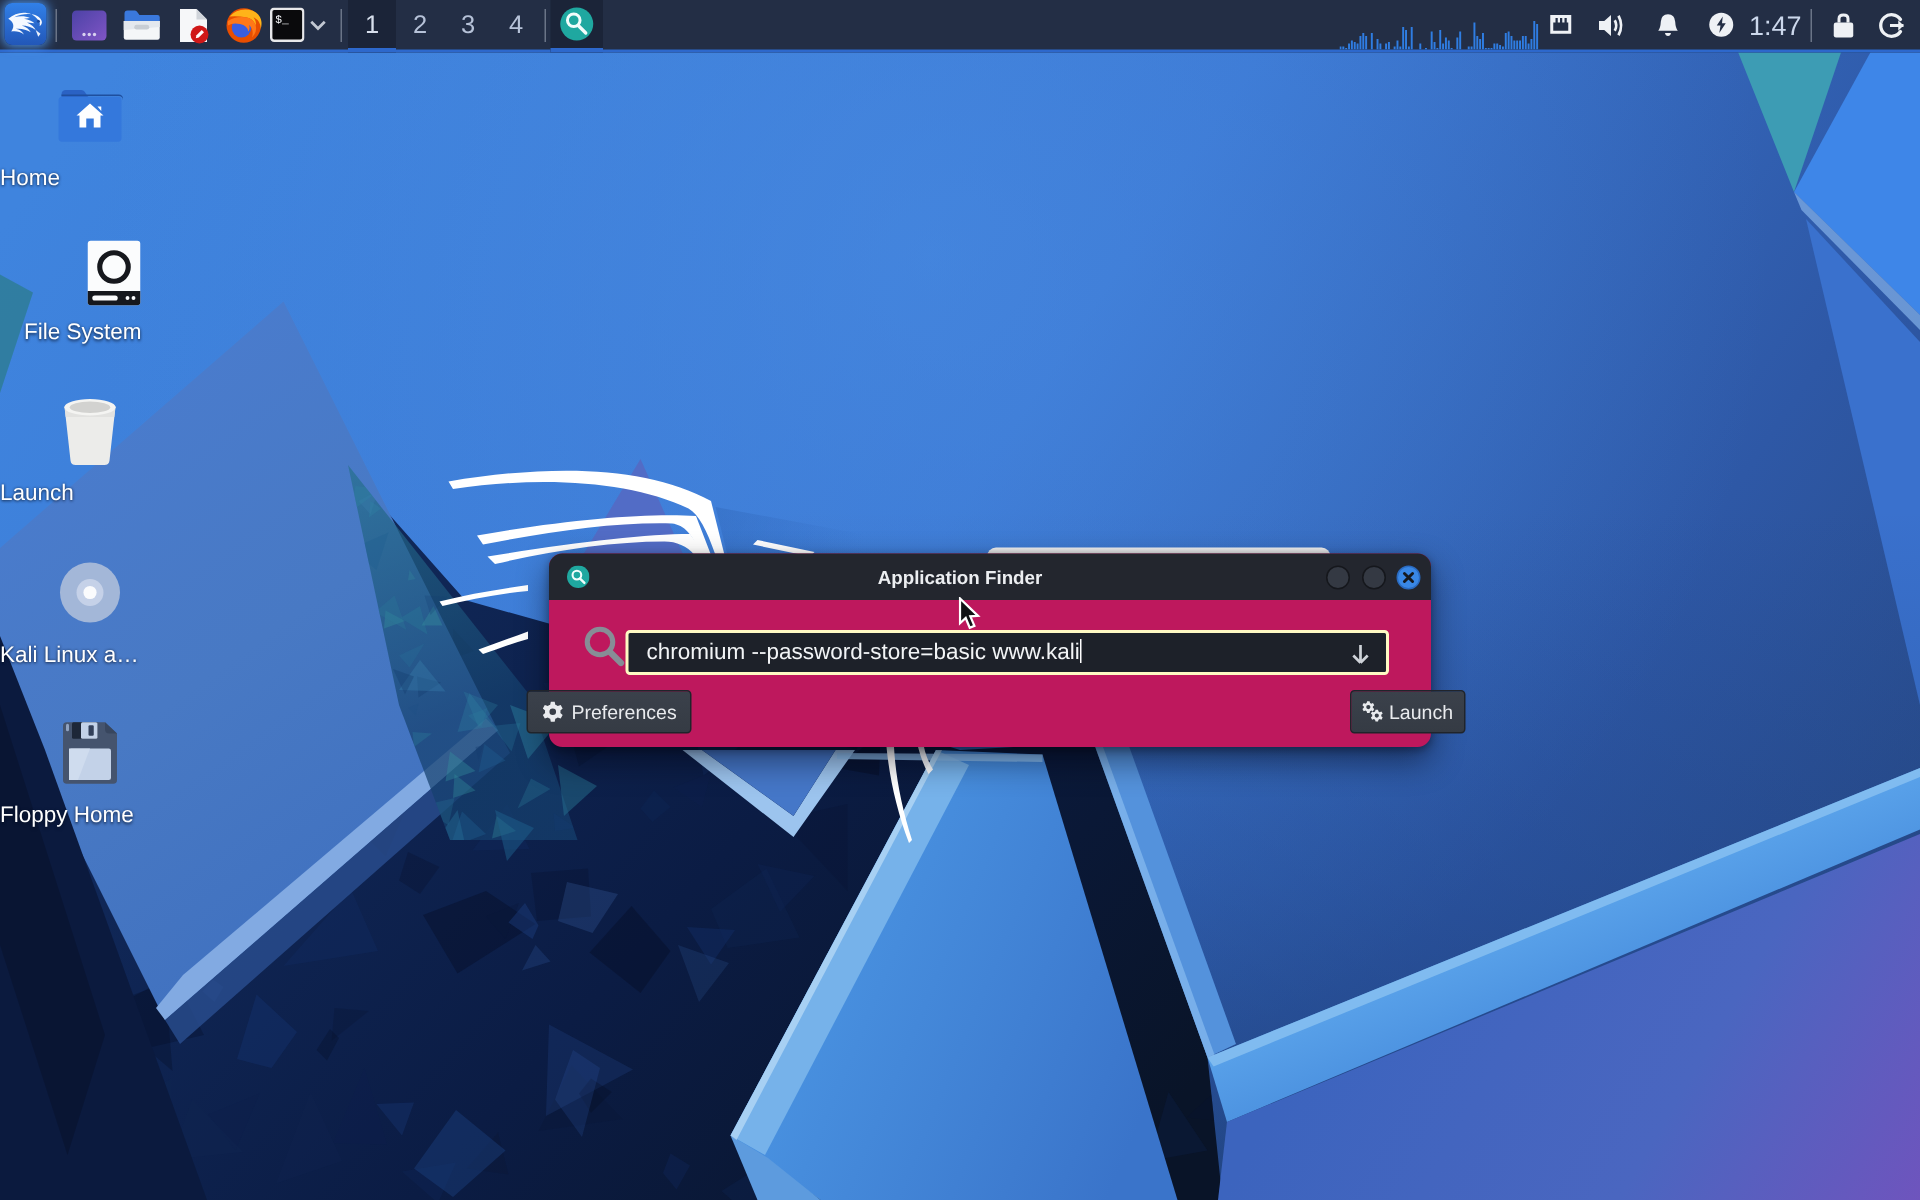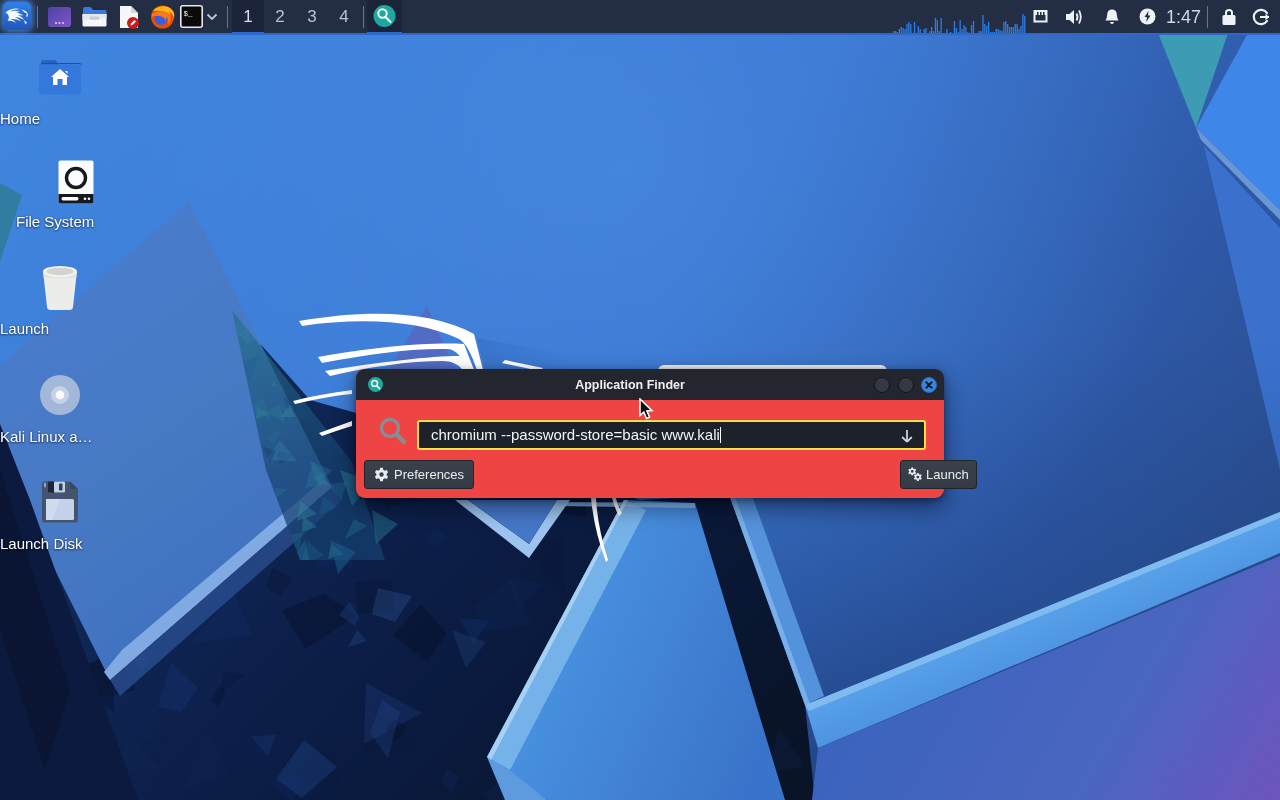--- a/index.html
+++ b/index.html
@@ -18,31 +18,31 @@
 .wsact { background:#1b2438; border-bottom:3px solid #2d68cc; color:#d7dfec; height:35px;}
 #afbtn { position:absolute; left:367px; top:0; width:35px; height:35px; background:#1b2438;
   border-bottom:3px solid #2d68cc; }
 #clock { position:absolute; left:1166px; top:0; width:30px; height:33px; line-height:34px;
   color:#ccd8ec; font-size:18px;text-align:center; }
 
 .dicon { position:absolute; width:120px; color:#ffffff; font-size:15px;
   text-shadow:0 1px 2px rgba(10,20,40,.65), 0 0 2px rgba(10,20,40,.4); }
 .dicon .ic { height:48px; margin-bottom:9px; display:flex; align-items:center; justify-content:center; }
 
-#dlg { position:absolute; left:356px; top:369px; width:588px; height:129px;
-  background:#ef4444; border-radius:9px; box-shadow:0 9px 22px rgba(0,0,10,.48), 0 2px 6px rgba(0,0,10,.35); }
+#dlg { position:absolute; left:366px; top:369px; width:588px; height:129px;
+  background:#be185d; border-radius:9px; box-shadow:0 9px 22px rgba(0,0,10,.48), 0 2px 6px rgba(0,0,10,.35); }
 #dlgtitle { position:absolute; left:0; top:0; width:100%; height:31px; background:#23262e;
   border-radius:9px 9px 0 0; }
 #dlgtitle .ttl { position:absolute; left:0; right:0; top:0; height:31px; line-height:32px;
   text-align:center; color:#eceef1; font-size:12.5px; font-weight:bold; padding-right:40px; }
 .wbtn { position:absolute; top:7.5px; width:16px; height:16px; border-radius:50%;
   background:#343943; border:1px solid #15171c; }
 #wclose { background:#3987e5; border-color:#2a6ac0; }
 #srchbox { position:absolute; left:417px; top:420px; width:509px; height:30px;
-  background:#1d2129; border:2px solid #fde047; border-radius:3px; color:#f2f4f6;
+  background:#1d2129; border:2px solid #fef9c3; border-radius:3px; color:#f2f4f6;
   font-size:15px; line-height:26px; padding-left:12px; }
 #srchbox .caret { display:inline-block; width:1px; height:16px; background:#fff;
   vertical-align:-3px; }
 .gbtn { position:absolute; top:460px; height:29px; background:linear-gradient(180deg,#3b414b,#353b44);
   border:1px solid #20242b; border-radius:3px; color:#e9ebee; font-size:13px; line-height:27px;
   padding:0 9px; }
 </style>
 </head>
 <body>
 <div id="root">
@@ -487,21 +487,21 @@
         <path d="M 2,4 Q 2,1.5 4.5,1.5 L 30,1.5 L 38,9 L 38,40 Q 38,42.5 35.5,42.5 L 4.5,42.5 Q 2,42.5 2,40 Z" fill="#45546e"></path>
         <path d="M 30,1.5 L 38,9 L 33,9 Q 30,9 30,6 Z" fill="#38465e"></path>
         <rect x="8" y="1.5" width="17" height="11" rx="1" fill="#1d2738"></rect>
         <rect x="14" y="1.5" width="11" height="11" rx="1" fill="#c3d2e8"></rect>
         <rect x="19" y="3.5" width="3.5" height="7" rx="0.8" fill="#32405a"></rect>
         <rect x="6" y="19" width="28" height="21" rx="1.5" fill="#c3d2e8"></rect>
         <path d="M 6,19 L 20,19 L 12,40 L 6,40 Z" fill="#cfdcee"></path>
         <rect x="4" y="2.5" width="2" height="5" rx="1" fill="#8fa2c0"></rect>
       </svg>
         </div>
-      <div style="margin-top:0px">Launch Disk</div>
+      <div style="margin-top:0px">Floppy Home</div>
     </div>
   </div>
 
   <div id="hiddenwin" style="position:absolute;left:658px;top:365px;width:229px;height:7px;background:linear-gradient(180deg,#f2f2f2,#cfd2d6);border-radius:6px 6px 0 0;"></div>
 
   <div id="dlg">
     <div id="dlgtitle">
       <svg style="position:absolute;left:12px;top:8px" width="15" height="15" viewBox="0 0 15 15">
         <circle cx="7.5" cy="7.5" r="7.5" fill="#1fa8a0"></circle>
         <circle cx="6.6" cy="6.4" r="2.9" fill="none" stroke="#f2fdfc" stroke-width="1.4"></circle>
@@ -517,21 +517,21 @@
       </div>
     </div>
     <svg style="position:absolute;left:21px;top:47px" width="32" height="32" viewBox="0 0 32 32">
       <circle cx="13" cy="12" r="8.5" fill="none" stroke="#878d96" stroke-width="3.4"></circle>
       <path d="M 19.5,18.5 L 27,26" stroke="#878d96" stroke-width="4.2" stroke-linecap="round"></path>
     </svg>
   </div>
   <div id="srchbox">chromium --password-store=basic www.kali<span class="caret"></span><svg class="darr2" style="position:absolute;right:10px;top:7px" width="14" height="15" viewBox="0 0 14 15">
         <path d="M 7,1 L 7,12 M 2.2,8 L 7,12.8 M 11.8,8 L 7,12.8" stroke="#ced2d8" stroke-width="1.8" fill="none"></path>
       </svg></div>
-  <div class="gbtn" id="prefbtn" style="left:364px">
+  <div class="gbtn" id="prefbtn" style="left:351px">
     <svg width="15" height="15" viewBox="0 0 15 15" style="vertical-align:-2.5px;margin-right:5px">
       <path d="M 6.2,0.8 L 8.8,0.8 L 9.2,2.8 A 5,5 0 0 1 10.8,3.7 L 12.8,3 L 14.1,5.3 L 12.6,6.7 A 5,5 0 0 1 12.6,8.3 L 14.1,9.7 L 12.8,12 L 10.8,11.3 A 5,5 0 0 1 9.2,12.2 L 8.8,14.2 L 6.2,14.2 L 5.8,12.2 A 5,5 0 0 1 4.2,11.3 L 2.2,12 L 0.9,9.7 L 2.4,8.3 A 5,5 0 0 1 2.4,6.7 L 0.9,5.3 L 2.2,3 L 4.2,3.7 A 5,5 0 0 1 5.8,2.8 Z M 7.5,5.3 A 2.2,2.2 0 1 0 7.5,9.7 A 2.2,2.2 0 1 0 7.5,5.3 Z" fill="#e9ebee" fill-rule="evenodd"></path>
     </svg>Preferences</div>
   <div class="gbtn" id="launchbtn" style="left:900px;padding:0 7px">
     <svg width="15" height="15" viewBox="0 0 16 16" style="vertical-align:-3px;margin-right:3px">
       <g fill="#e9ebee">
         <path d="M 3.6,0.5 L 5.4,0.5 L 5.7,1.8 A 3.2,3.2 0 0 1 6.5,2.3 L 7.8,1.8 L 8.7,3.3 L 7.7,4.2 A 3.2,3.2 0 0 1 7.7,5.2 L 8.7,6.1 L 7.8,7.6 L 6.5,7.1 A 3.2,3.2 0 0 1 5.7,7.6 L 5.4,8.9 L 3.6,8.9 L 3.3,7.6 A 3.2,3.2 0 0 1 2.5,7.1 L 1.2,7.6 L 0.3,6.1 L 1.3,5.2 A 3.2,3.2 0 0 1 1.3,4.2 L 0.3,3.3 L 1.2,1.8 L 2.5,2.3 A 3.2,3.2 0 0 1 3.3,1.8 Z M 4.5,3.2 A 1.5,1.5 0 1 0 4.5,6.2 A 1.5,1.5 0 1 0 4.5,3.2 Z" fill-rule="evenodd"></path>
         <path d="M 9.6,6.5 L 11.4,6.5 L 11.7,7.8 A 3.2,3.2 0 0 1 12.5,8.3 L 13.8,7.8 L 14.7,9.3 L 13.7,10.2 A 3.2,3.2 0 0 1 13.7,11.2 L 14.7,12.1 L 13.8,13.6 L 12.5,13.1 A 3.2,3.2 0 0 1 11.7,13.6 L 11.4,14.9 L 9.6,14.9 L 9.3,13.6 A 3.2,3.2 0 0 1 8.5,13.1 L 7.2,13.6 L 6.3,12.1 L 7.3,11.2 A 3.2,3.2 0 0 1 7.3,10.2 L 6.3,9.3 L 7.2,7.8 L 8.5,8.3 A 3.2,3.2 0 0 1 9.3,7.8 Z M 10.5,9.2 A 1.5,1.5 0 1 0 10.5,12.2 A 1.5,1.5 0 1 0 10.5,9.2 Z" fill-rule="evenodd"></path>
       </g>
     </svg>Launch</div>

